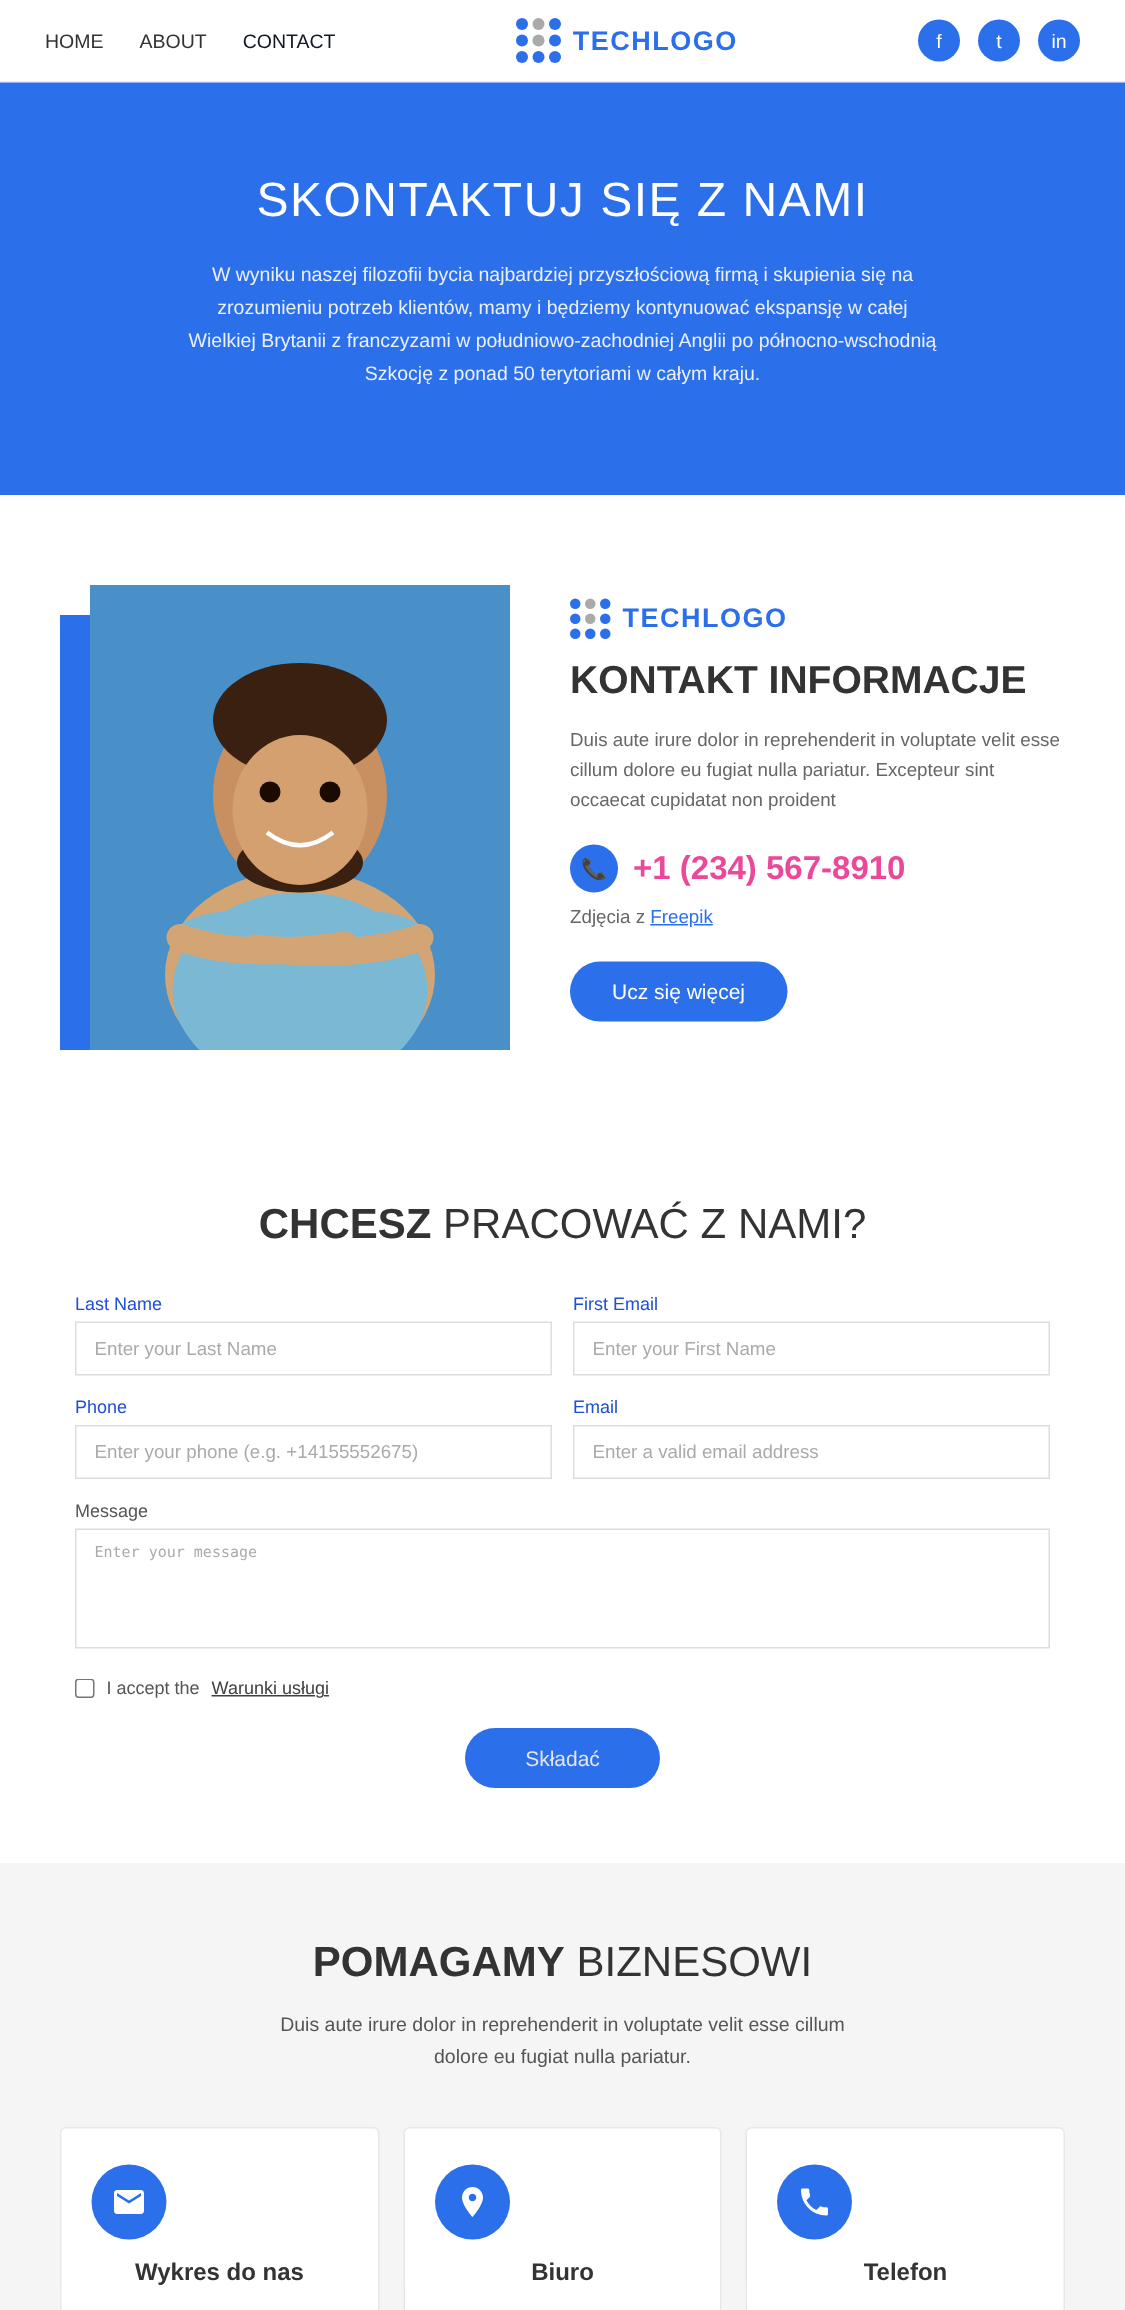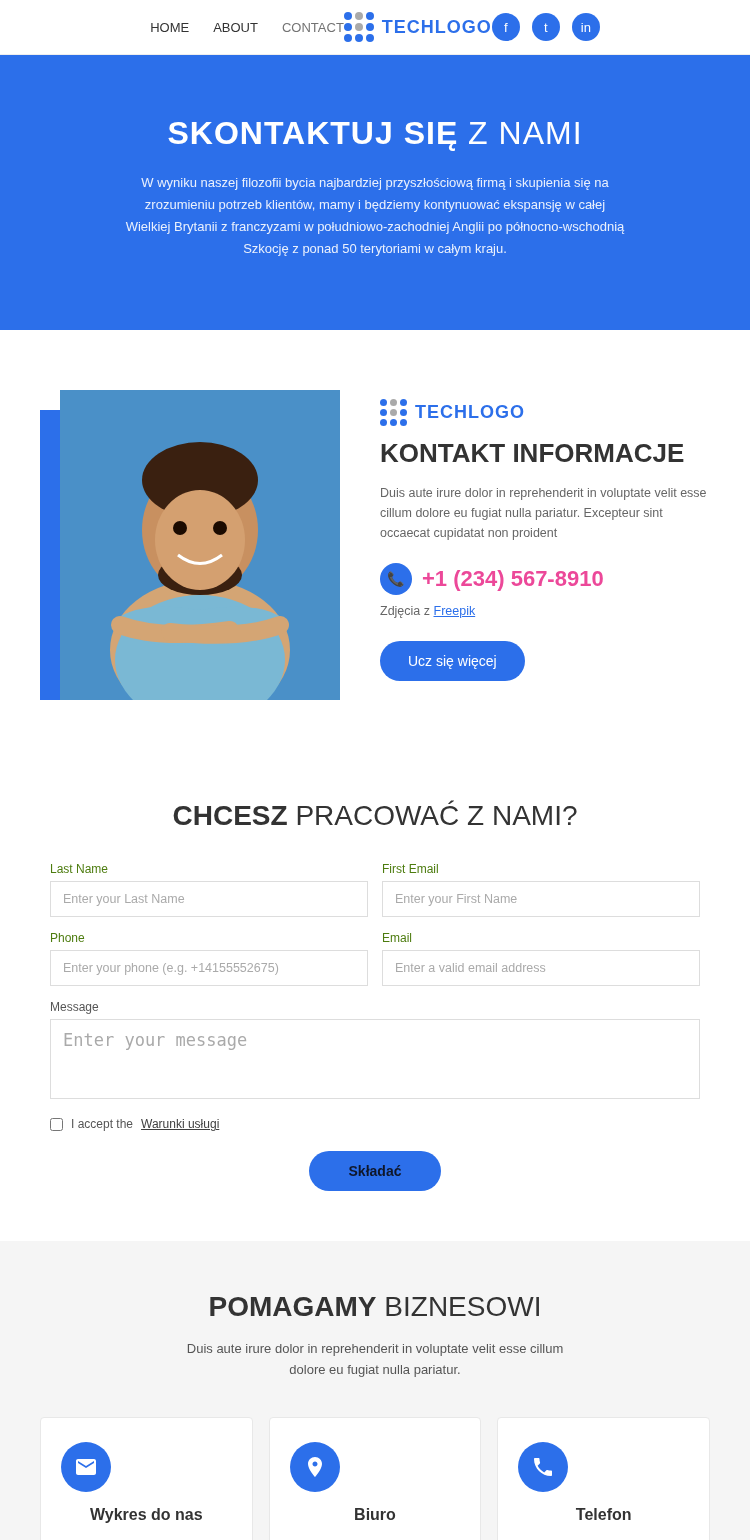--- a/index.html
+++ b/index.html
@@ -1,41 +1,41 @@
 <!DOCTYPE html>
 <html><head>
   <meta charset="utf-8">
   <style>
     * { box-sizing: border-box; margin: 0; padding: 0; }
     body { font-family: Arial, sans-serif; color: #333; background: #fff; width: 750px; }
 
     
     nav {
-      display: flex; align-items: center; justify-content: center;
+      display: flex; align-items: center; justify-content: space-between;
       padding: 12px 30px; border-bottom: 1px solid #eee;
     }
     .nav-links { display: flex; gap: 24px; }
     .nav-links a { text-decoration: none; font-size: 13px; color: #333; font-weight: 500; }
-    .nav-links a.active { color: #737373; }
+    .nav-links a.active { color: #0f172a; }
     .nav-logo { display: flex; align-items: center; gap: 8px; }
     .nav-logo .logo-dots { display: grid; grid-template-columns: repeat(3,8px); gap: 3px; }
     .nav-logo .logo-dots span { width: 8px; height: 8px; background: #2c6fea; border-radius: 50%; display: block; }
     .nav-logo .logo-dots span:nth-child(2), .nav-logo .logo-dots span:nth-child(5) { background: #aaa; }
     .logo-text { font-size: 18px; font-weight: 700; color: #333; letter-spacing: 1px; }
     .logo-text span { color: #2c6fea; }
     .social-icons { display: flex; gap: 12px; }
     .social-icon { width: 28px; height: 28px; border-radius: 50%; background: #2c6fea; display: flex; align-items: center; justify-content: center; color: #fff; font-size: 13px; text-decoration: none; }
 
     
     .hero {
       background: #2c6fea; color: #fff; text-align: center;
       padding: 60px 80px 70px;
     }
     .hero h1 { font-size: 32px; font-weight: 400; margin-bottom: 20px; letter-spacing: 1px; }
-    .hero h1 strong { font-weight: 700; }
+    .hero h1 strong { font-weight: 400; }
     .hero p { font-size: 13px; line-height: 1.7; max-width: 500px; margin: 0 auto; opacity: 0.9; }
 
     
     .contact-info-section {
       display: flex; align-items: center; padding: 50px 40px; gap: 40px;
     }
     .contact-photo-wrap { position: relative; flex-shrink: 0; width: 300px; height: 320px; }
     .photo-bg { position: absolute; bottom: 0; left: 0; width: 270px; height: 290px; background: #2c6fea; border-radius: 0; }
     .photo-person {
       position: absolute; bottom: 0; left: 20px;
@@ -65,38 +65,38 @@
       background: #2c6fea; color: #fff; border: none; border-radius: 30px;
       padding: 12px 28px; font-size: 14px; cursor: pointer; font-weight: 500;
     }
 
     
     .form-section { padding: 50px 50px; text-align: center; }
     .form-section h2 { font-size: 28px; font-weight: 400; margin-bottom: 30px; }
     .form-section h2 strong { font-weight: 700; }
     .form-grid { display: grid; grid-template-columns: 1fr 1fr; gap: 14px; text-align: left; margin-bottom: 14px; }
     .form-group { display: flex; flex-direction: column; gap: 5px; }
-    .form-group label { font-size: 12px; color: #4d7c0f; }
+    .form-group label { font-size: 12px; color: #1d4ed8; }
     .form-group input {
       border: 1px solid #ddd; border-radius: 0; padding: 10px 12px;
       font-size: 12.5px; color: #aaa; outline: none;
     }
     .form-group input::placeholder { color: #aaa; }
     .message-group { text-align: left; margin-bottom: 14px; }
     .message-group label { font-size: 12px; color: #555; display: block; margin-bottom: 5px; }
     .message-group textarea {
       width: 100%; border: 1px solid #ddd; padding: 10px 12px;
-      font-size: 17px; color: #aaa; resize: none; height: 80px; outline: none;
+      font-size: 10px; color: #aaa; resize: none; height: 80px; outline: none;
     }
     .message-group textarea::placeholder { color: #aaa; }
     .terms-row { text-align: left; display: flex; align-items: center; gap: 8px; margin-bottom: 20px; font-size: 12px; color: #555; }
     .terms-row a { color: #404040; }
     .submit-btn {
-      background: #2c6fea; color: #0f172a; border: none; border-radius: 30px;
-      padding: 12px 40px; font-size: 14px; cursor: pointer; font-weight: 700;
+      background: #2c6fea; color: #e5e5e5; border: none; border-radius: 30px;
+      padding: 12px 40px; font-size: 14px; cursor: pointer; font-weight: 400;
     }
 
     
     .help-section { background: #f5f5f5; padding: 50px 40px; text-align: center; }
     .help-section h2 { font-size: 28px; font-weight: 400; margin-bottom: 16px; }
     .help-section h2 strong { font-weight: 900; }
     .help-section .subtitle { font-size: 13px; color: #555; line-height: 1.6; max-width: 380px; margin: 0 auto 36px; }
     .help-cards { display: grid; grid-template-columns: 1fr 1fr 1fr; gap: 16px; }
     .help-card {
       background: #fff; border: 1px solid #e8e8e8; border-radius: 4px;

